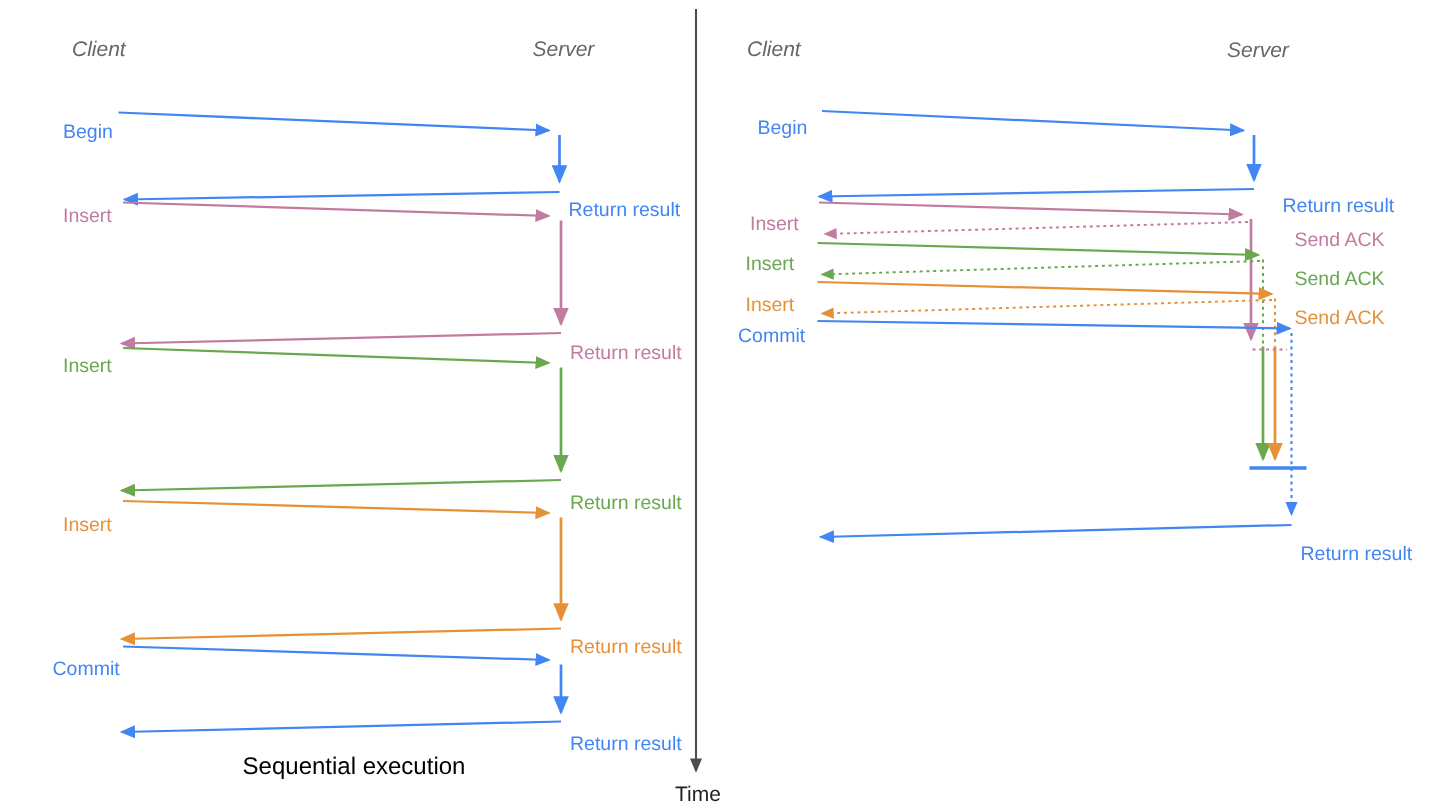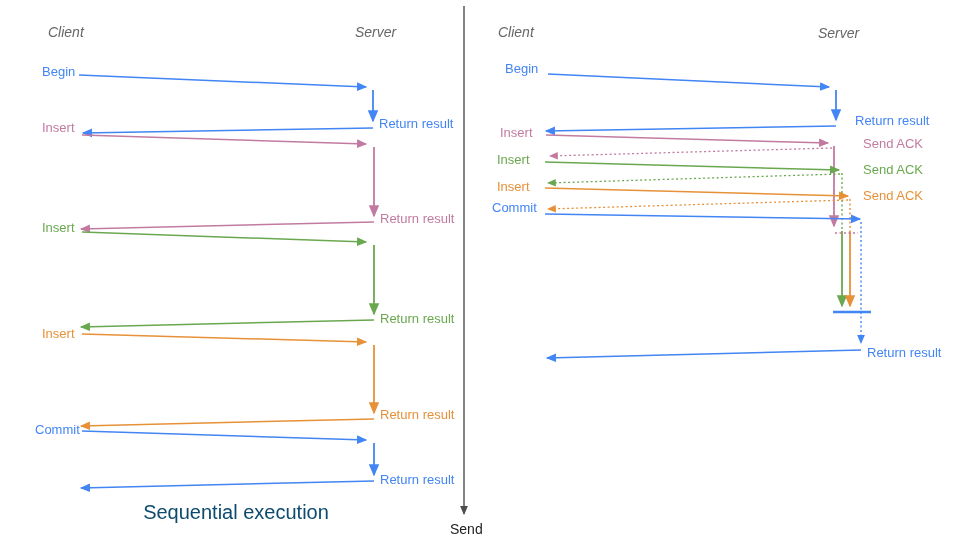--- a/index.html
+++ b/index.html
@@ -1,23 +1,23 @@
 <!DOCTYPE html>
 <html><head>
 <meta charset="utf-8">
 <style>
   html,body{margin:0;padding:0;background:#ffffff;}
   .stage{
     position:relative;width:960px;height:540px;overflow:hidden;
     font-family:"Liberation Sans", sans-serif;background:#ffffff;
   }
   .stage svg{position:absolute;left:0;top:0;}
-  .lbl{position:absolute;font-size:13px;line-height:14px;white-space:nowrap;}
+  .lbl{position:absolute;font-size:13px;line-height:14px;white-space:nowrap;margin-top:16px;}
   .hdr{position:absolute;font-size:14px;line-height:15px;font-style:italic;color:#666666;white-space:nowrap;}
-  .ttl{position:absolute;font-size:20px;line-height:18px;color:#0c4a6e;text-align:center;width:220px;white-space:nowrap;}
+  .ttl{position:absolute;font-size:16px;line-height:18px;color:#000000;text-align:center;width:220px;white-space:nowrap;}
   .time{position:absolute;font-size:14px;line-height:15px;color:#222222;white-space:nowrap;}
   .c-blue{color:#4285f4;} .c-pink{color:#c27ba0;} .c-green{color:#6aa84f;} .c-orange{color:#e69138;}
 </style>
 </head>
 <body>
 
 <div class="stage">
 
   <svg width="960" height="540" viewBox="0 0 960 540">
     <defs>
@@ -117,15 +117,15 @@
   <div class="lbl c-green" style="left:497px;top:153px;">Insert</div>
   <div class="lbl c-green" style="left:863px;top:163px;">Send ACK</div>
 
   <div class="lbl c-orange" style="left:497px;top:180px;">Insert</div>
   <div class="lbl c-orange" style="left:863px;top:189px;">Send ACK</div>
 
   <div class="lbl c-blue" style="left:492px;top:201px;">Commit</div>
   <div class="lbl c-blue" style="left:867px;top:346px;">Return result</div>
 
 
-  <div class="time" style="left:450px;top:522px;">Send</div>
+  <div class="time" style="left:450px;top:522px;">Time</div>
 
 </div>
 
 </body></html>

